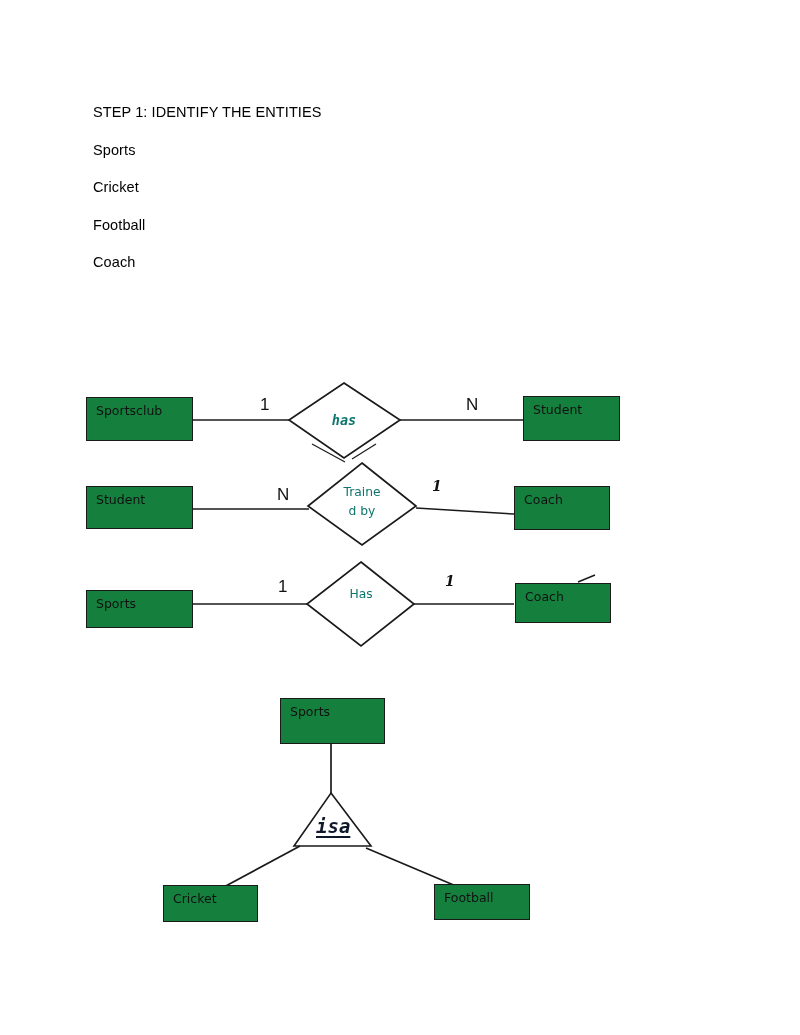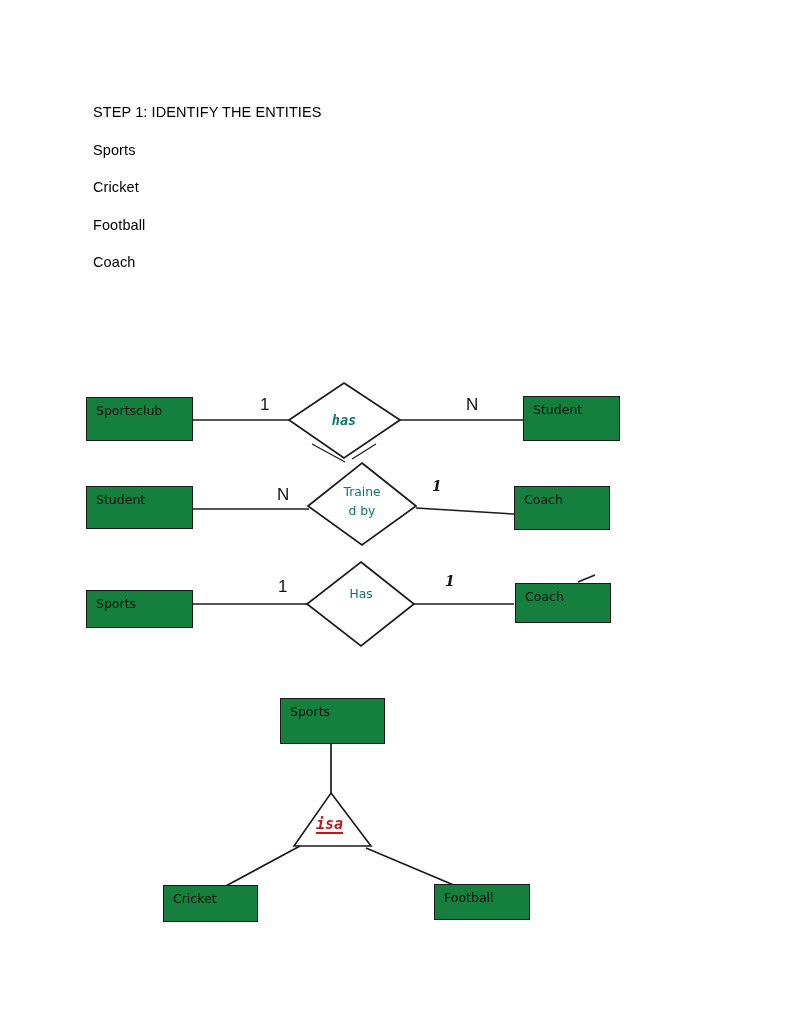--- a/index.html
+++ b/index.html
@@ -101,22 +101,22 @@
     font-style: italic;
     font-size: 14px;
   }
 
   
   .isa-label {
     position: absolute;
     font-family: "DejaVu Sans Mono", monospace;
     font-weight: bold;
     font-style: italic;
-    font-size: 15px;
-    color: #b91c1c;
+    font-size: 19px;
+    color: #0f172a;
     text-decoration: underline;
     text-underline-offset: 3px;
     text-decoration-thickness: 2px;
     white-space: nowrap;
   }
 </style>
 </head>
 <body>
 
 <div id="page">

